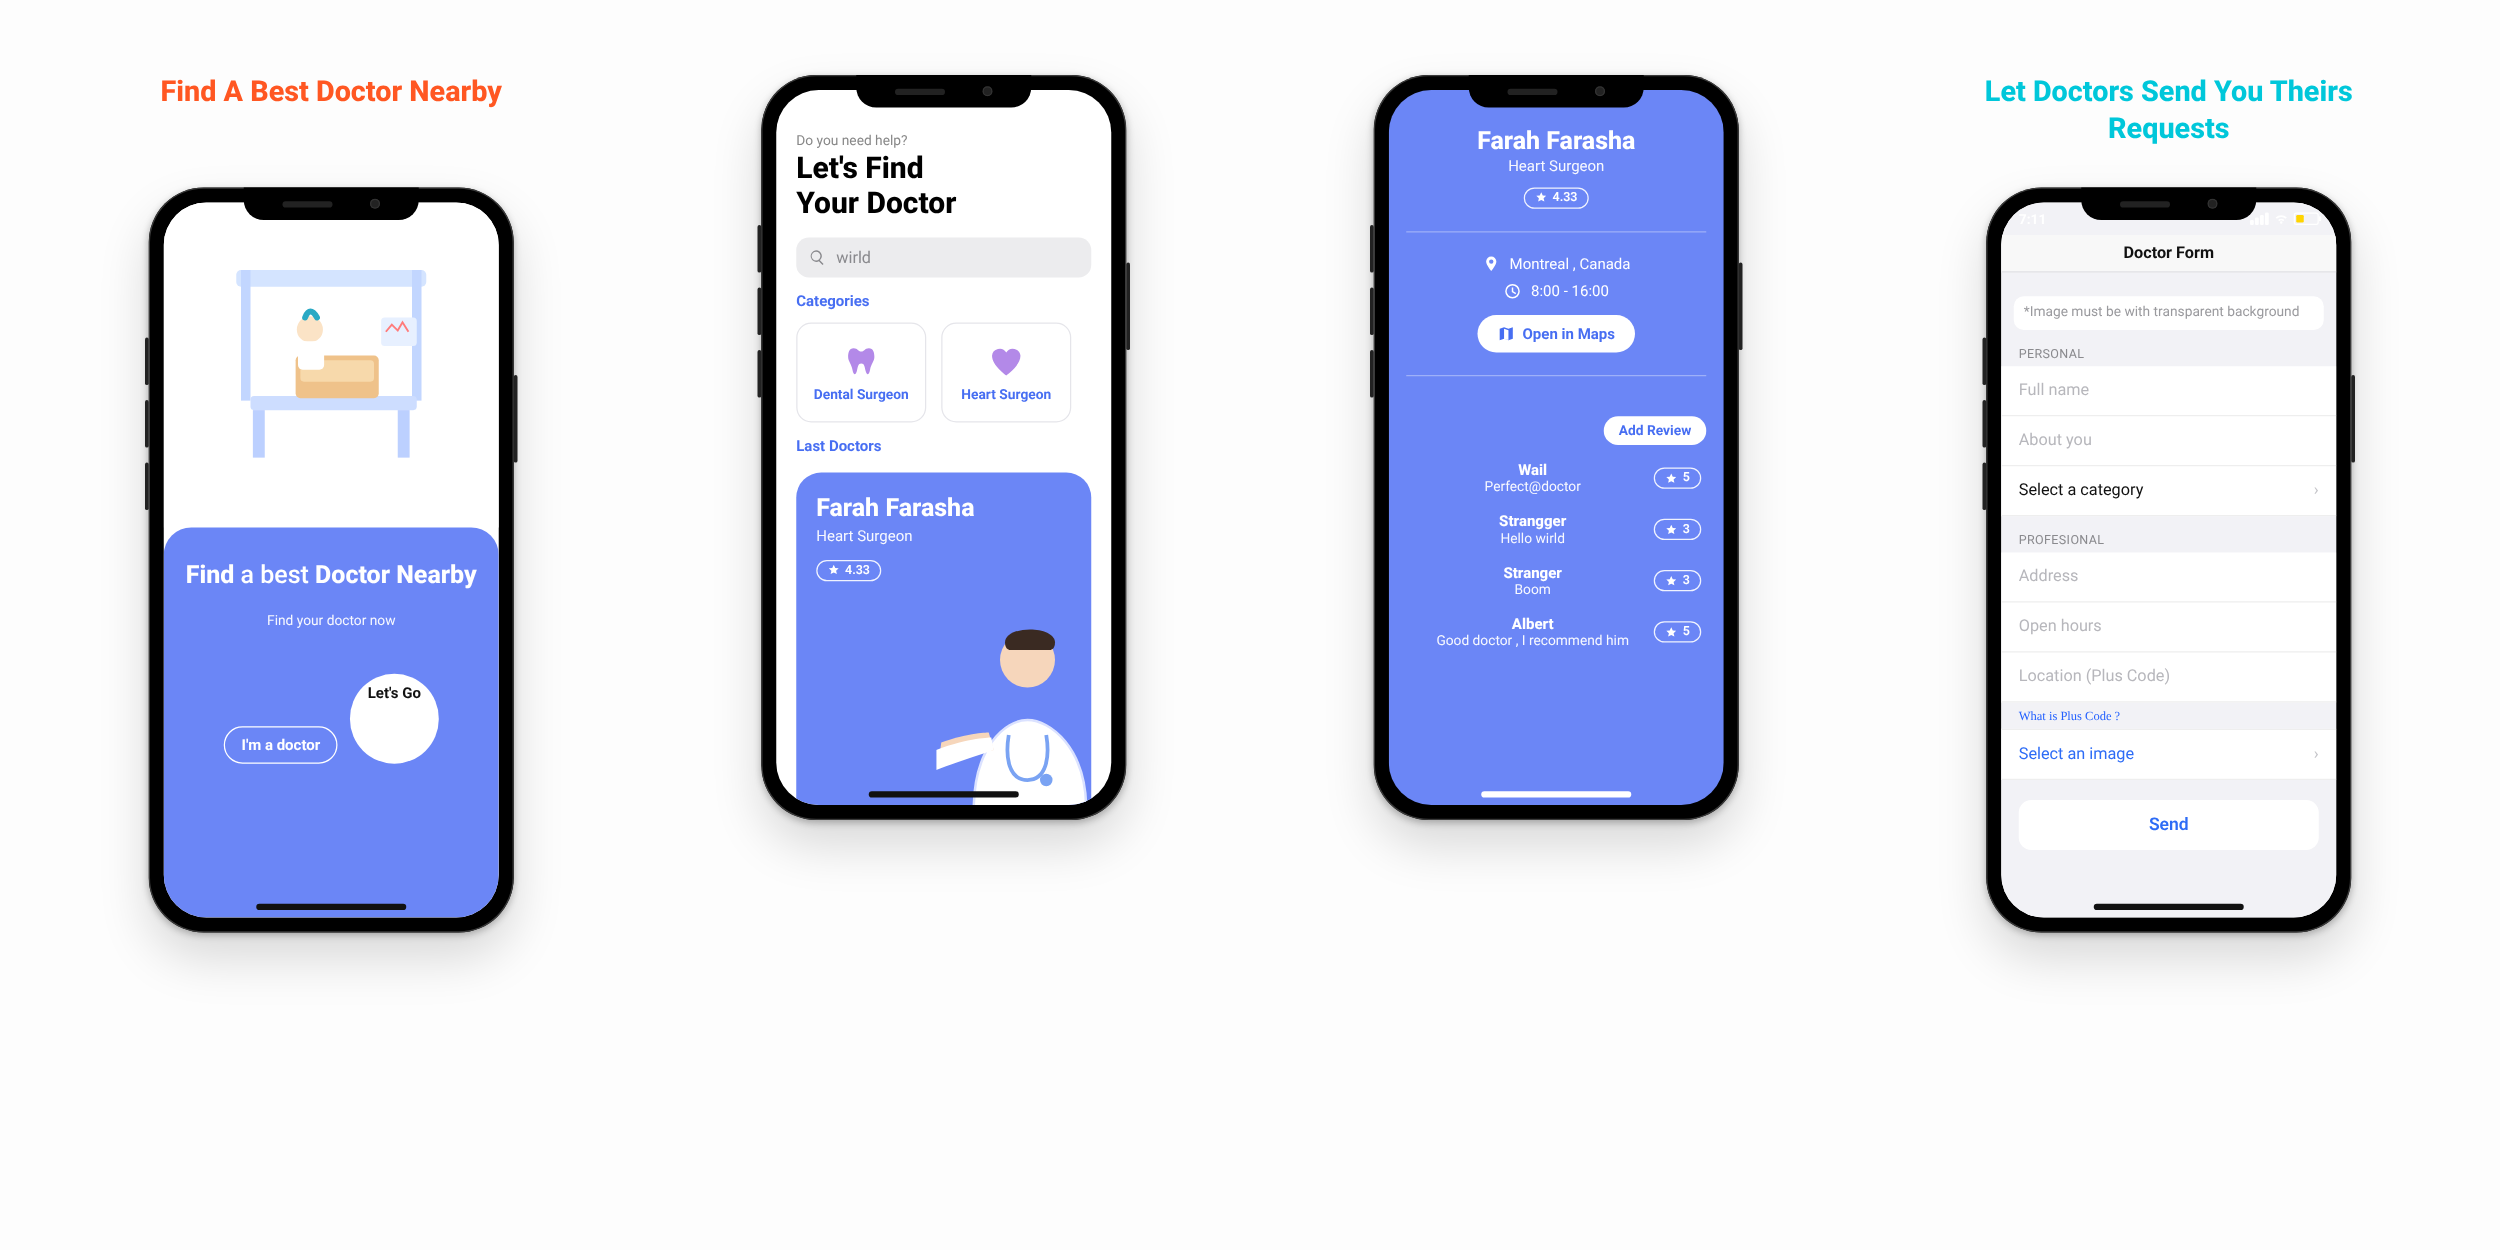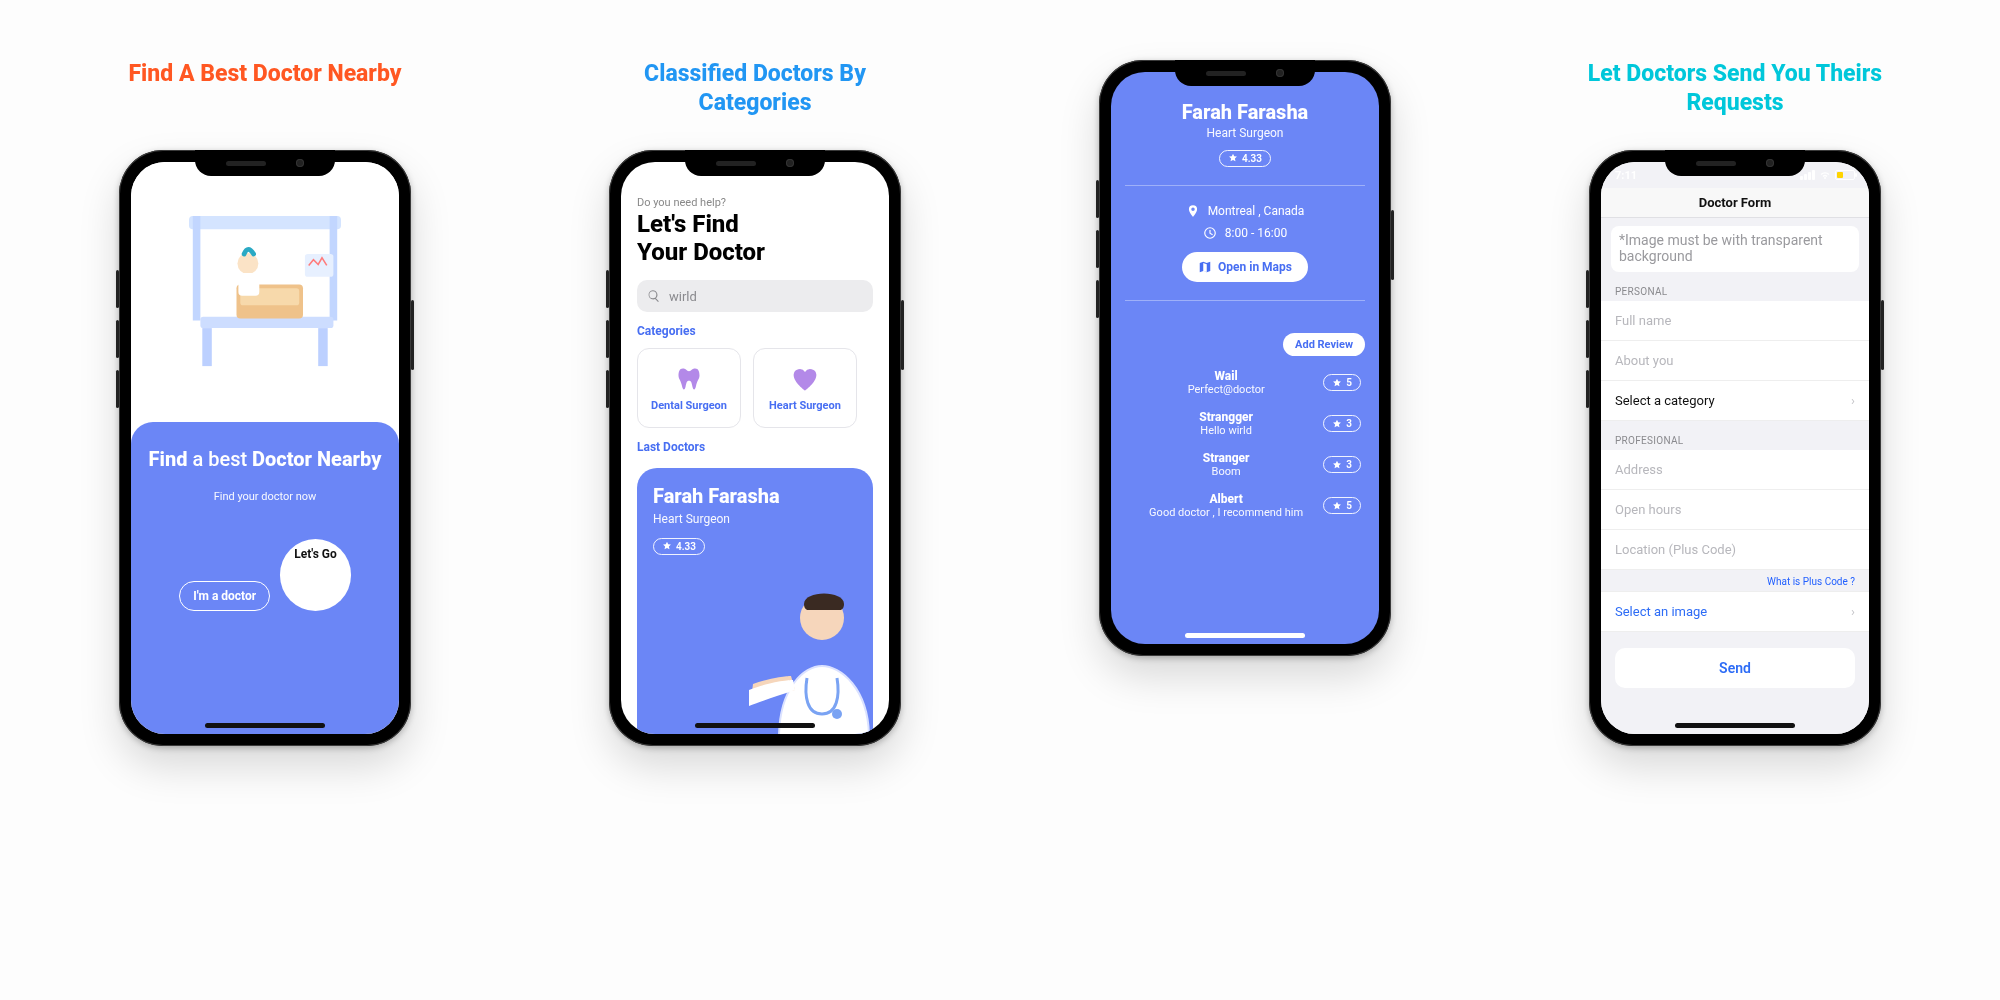--- a/index.html
+++ b/index.html
@@ -90,27 +90,27 @@
   .s4 .status{ height:26px; padding-top:3px; color:#fff; font-size:11px; font-weight:700; display:flex; justify-content:space-between; align-items:center; padding:0 14px; position:relative; z-index:55;}
   .s4 .status .right{ display:flex; gap:4px; align-items:center; }
   .s4 .status .sig{ display:flex; gap:1px; align-items:flex-end; }
   .s4 .status .sig span{ width:3px; background:#fff; border-radius:1px;}
   .s4 .status .sig span:nth-child(1){height:4px;} .s4 .status .sig span:nth-child(2){height:6px;} .s4 .status .sig span:nth-child(3){height:8px;} .s4 .status .sig span:nth-child(4){height:10px;}
   .s4 .status .wifi{ width:12px;height:12px; }
   .s4 .status .batt{ width:20px;height:10px;border:1px solid #fff;border-radius:2px; position:relative; }
   .s4 .status .batt::after{content:"";position:absolute;left:1px;top:1px;bottom:1px;width:35%;background:#ffd400;border-radius:1px;}
   .s4 .status .batt::before{content:"";position:absolute;right:-3px;top:2px;bottom:2px;width:2px;background:#fff;border-radius:1px;}
   .s4 .navbar{ background:#f8f8f8; height:30px; display:flex; align-items:center; justify-content:center; font-size:13px; font-weight:700; border-bottom:1px solid #e0e0e4;}
-  .s4 .hint-card{ margin:8px 10px 0; background:#fff; border-radius:8px; padding:6px 8px 8px; font-size:14px; color:#9a9a9e; }
+  .s4 .hint-card{ margin:19px 10px 0; background:#fff; border-radius:8px; padding:6px 8px 8px; font-size:11px; color:#9a9a9e; }
   .s4 .sect{ padding:14px 14px 4px; font-size:10px; color:#8a8a8e; letter-spacing:.3px; text-transform:uppercase; }
   .s4 .list{ background:#fff; }
   .s4 .li{ padding:12px 14px; font-size:13px; color:#b7b7bc; border-bottom:1px solid #eee; display:flex; justify-content:space-between; align-items:center; }
   .s4 .li.strong{ color:#111; }
   .s4 .chev{ color:#c5c5c9; }
-  .s4 .link{ text-align:right; padding:6px 14px 4px; font-size:10px; color:#2260ff; }
+  .s4 .link{ padding:6px 14px 4px; font-size:10px; color:#2260ff;font-family:Liberation Serif, serif; }
   .s4 .select-img{ background:#fff; padding:12px 14px; font-size:13px; color:#2d6cf6; display:flex; justify-content:space-between; align-items:center; border-top:1px solid #eee; border-bottom:1px solid #eee;}
   .s4 .send-wrap{ padding:16px 14px 0; }
   .s4 .send{ background:#fff; border-radius:10px; padding:12px; text-align:center; color:#2d6cf6; font-size:14px; font-weight:600;}
 
   
   .s5{ height:100%; background:#fff; padding:28px 14px 0;}
   .s5 .top{ display:flex; justify-content:flex-end; }
   .s5 .logout{ color:#2d6cf6; font-size:12px; font-weight:600; }
   .s5 h1{ font-size:26px; font-weight:800; margin-top:2px; }
   .s5 .card{ background:#f4f4f6; border-radius:14px; height:180px; margin-top:22px; display:flex; align-items:center; justify-content:center; color:#2d6cf6; font-size:17px; font-weight:600;}
@@ -160,21 +160,20 @@
             <div class="btn-hollow">I'm a doctor</div>
             <div class="btn-white">Let's Go</div>
           </div>
         </div>
         <div class="home-ind"></div>
       </div>
     </div>
   </div>
 
   <div class="col">
-    <div class="caption c-blue">Classified Doctors By Categories</div>
     <div class="phone-outer">
       <div class="notch">
           <span class="slit"></span>
           <span class="dot"></span>
         </div>
       <div class="screen">
         <div class="s2-wrap">
           <div class="s2-help">Do you need help?</div>
           <div class="s2-h1">
             <span>Let's Find</span><br>

